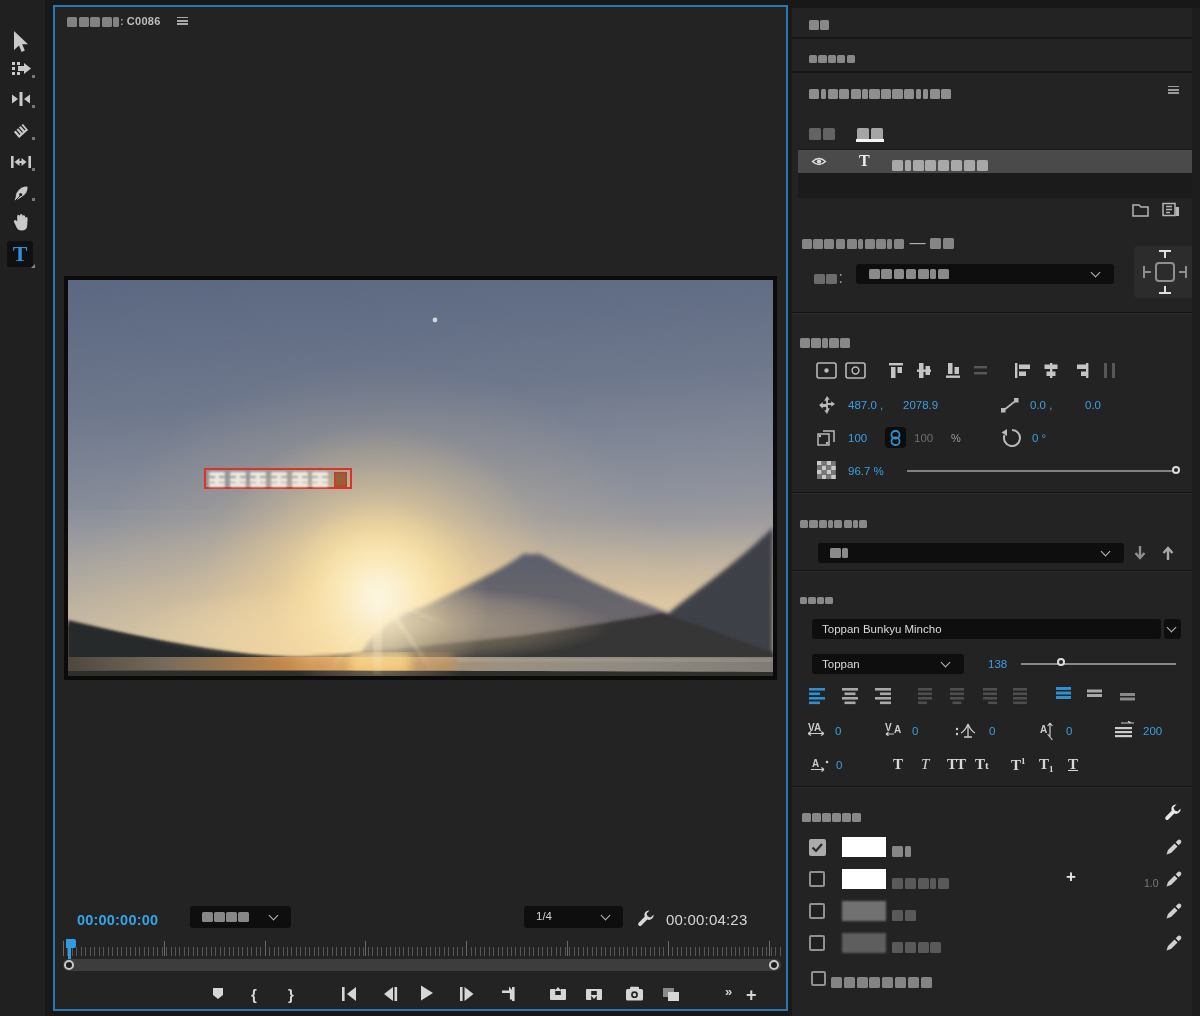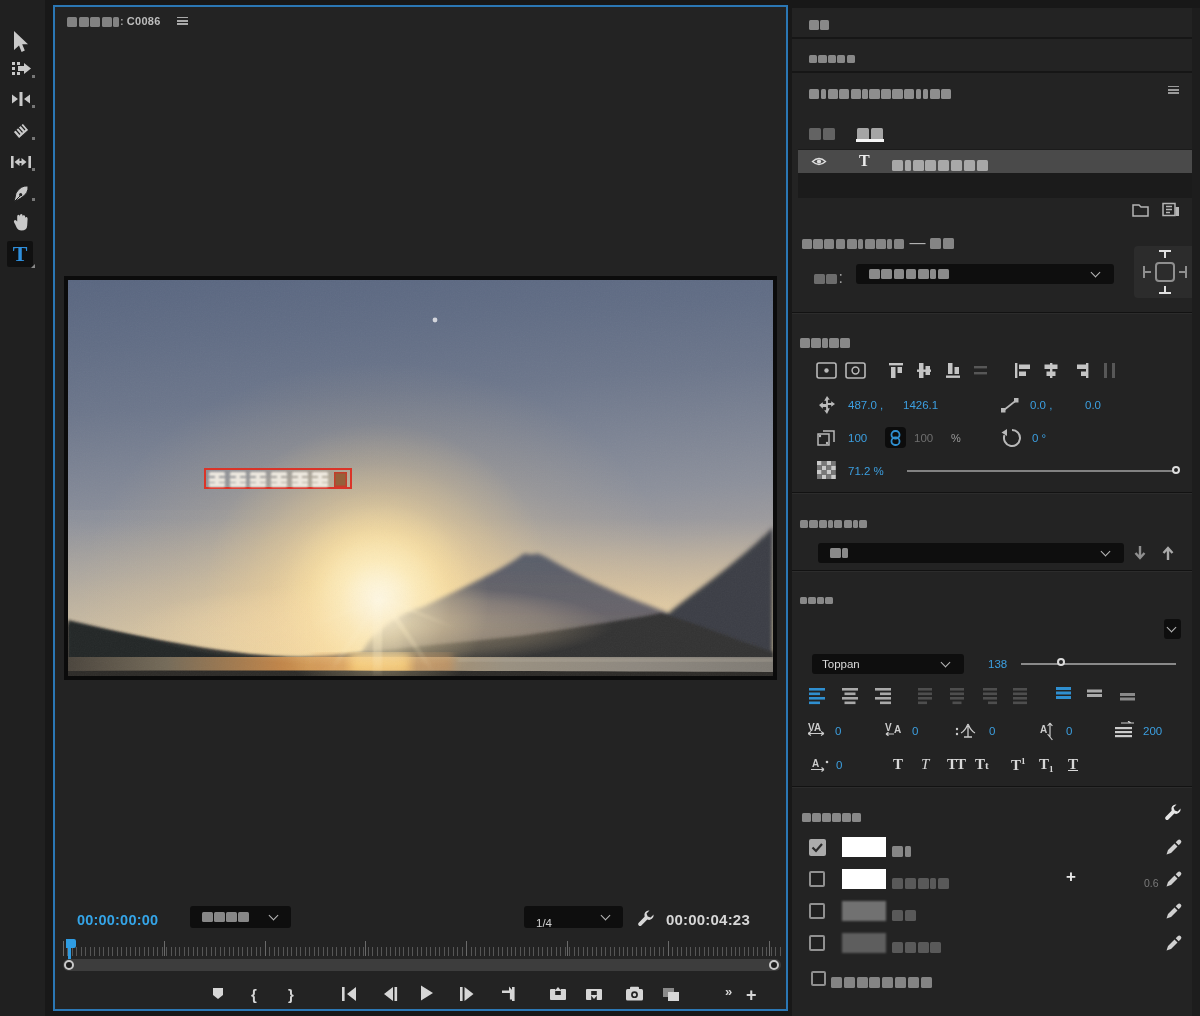--- a/index.html
+++ b/index.html
@@ -184,27 +184,27 @@
     <div class="dd" style="left:135px;top:899px;width:101px;height:22px">
       <span class="jp abs" style="left:12px;top:5.5px;--s:10.5px;--g:1.5px;color:#d2d2d2">
           <b></b>
           <b></b>
           <b></b>
           <b></b>
         </span>
       <span class="chev abs" style="left:80px;top:6px"></span>
     </div>
     <div class="dd" style="left:469px;top:899px;width:99px;height:22px">
-      <span class="abs" style="left:12px;top:11px;font-size:11.5px">1/4</span>
+      <span class="abs" style="left:12px;top:4px;font-size:11.5px">1/4</span>
       <span class="chev abs" style="left:78px;top:6px"></span>
     </div>
     <svg class="abs" style="left:581px;top:901px" width="20" height="20" viewBox="0 0 20 20">
       <path d="M13.5,2.5 a4.6,4.6 0 0 0 -4.9,6.3 L2.7,14.7 a1.9,1.9 0 0 0 2.7,2.7 L11.3,11.5 a4.6,4.6 0 0 0 6.3,-4.9 l-3,3 -2.9,-1.2 -1.2,-2.9 Z" fill="#d8d8d8"></path>
     </svg>
-    <div class="abs" style="left:611px;top:904px;color:#d6d6d6;font-size:15px;font-weight:bold;letter-spacing:.2px">00:00:04:23</div>
+    <div class="abs" style="left:611px;top:904px;color:#d6d6d6;font-size:15px;font-weight:normal;letter-spacing:.2px">00:00:04:23</div>
 
     <div class="abs" style="left:8px;top:940px;width:718px;height:9px;
       background:repeating-linear-gradient(90deg,#565656 0 1px,transparent 1px 4.48px)"></div>
     <div class="abs" style="left:8px;top:934px;width:718px;height:15px;
       background:repeating-linear-gradient(90deg,#6a6a6a 0 1px,transparent 1px 100.8px)"></div>
 
     <svg class="abs" style="left:10px;top:931px" width="14" height="22" viewBox="0 0 14 22">
       <path d="M1,1 h8 a2,2 0 0 1 2,2 v5 a2,2 0 0 1 -2,2 h-3 v12 h-3 v-12 h-2 Z" fill="#2f9ce2"></path>
     </svg>
 
@@ -423,21 +423,21 @@
       <g fill="#575757">
         <rect x="288" y="3" width="3" height="15"></rect>
           <rect x="296" y="3" width="3" height="15"></rect>
       </g>
     </svg>
 
     <svg class="abs" style="left:26px;top:388px" width="18" height="18" viewBox="0 0 18 18">
       <path d="M9,0 l2.8,3.8 h-1.9 v3.3 h3.3 v-1.9 l3.8,2.8 -3.8,2.8 v-1.9 h-3.3 v3.3 h1.9 L9,18 l-2.8,-3.8 h1.9 v-3.3 h-3.3 v1.9 L1,9 l3.8,-2.8 v1.9 h3.3 v-3.3 h-1.9 Z" fill="#b9b9b9"></path>
     </svg>
     <div class="abs num" style="left:56px;top:391px">487.0 ,</div>
-    <div class="abs num" style="left:111px;top:391px">1426.1</div>
+    <div class="abs num" style="left:111px;top:391px">2078.9</div>
     <svg class="abs" style="left:209px;top:389px" width="18" height="17" viewBox="0 0 18 17">
       <rect x="0" y="11" width="4.5" height="4.5" fill="#b9b9b9"></rect>
         <rect x="13" y="1" width="4.5" height="4.5" fill="#b9b9b9"></rect>
       <path d="M3,13 L15,3.5" stroke="#b9b9b9" stroke-width="1.6"></path>
     </svg>
     <div class="abs num" style="left:238px;top:391px">0.0 ,</div>
     <div class="abs num" style="left:293px;top:391px">0.0</div>
 
     <svg class="abs" style="left:25px;top:420px" width="19" height="18" viewBox="0 0 19 18">
       <g stroke="#b9b9b9" stroke-width="1.5" fill="none">
@@ -477,21 +477,21 @@
         <rect x="4.7" y="0" width="4.7" height="4.5"></rect>
           <rect x="14.1" y="0" width="4.7" height="4.5"></rect>
         <rect x="0" y="4.5" width="4.7" height="4.5"></rect>
           <rect x="9.4" y="4.5" width="4.7" height="4.5"></rect>
         <rect x="4.7" y="9" width="4.7" height="4.5"></rect>
           <rect x="14.1" y="9" width="4.7" height="4.5"></rect>
         <rect x="0" y="13.5" width="4.7" height="4.5"></rect>
           <rect x="9.4" y="13.5" width="4.7" height="4.5"></rect>
       </g>
     </svg>
-    <div class="abs num" style="left:56px;top:457px">71.2 %</div>
+    <div class="abs num" style="left:56px;top:457px">96.7 %</div>
     <div class="abs" style="left:115px;top:462px;width:269px;height:1.5px;background:#828282"></div>
     <div class="abs" style="left:380px;top:458px;width:8px;height:8px;border-radius:50%;border:2px solid #dcdcdc;background:#232323"></div>
     <div class="sep" style="left:0;top:484px;width:408px"></div>
 
     <div class="abs" style="left:8px;top:506px"><span class="jp" style="--s:8.2px;--g:1.3px">
           <b></b>
           <b></b>
           <b></b>
           <b class="h"></b>
           <b></b>
@@ -515,20 +515,23 @@
         </g>
     </svg>
     <div class="sep" style="left:0;top:562px;width:408px"></div>
 
     <div class="abs" style="left:8px;top:583px"><span class="jp" style="--s:7.4px;--g:1px">
           <b></b>
           <b></b>
           <b></b>
           <b></b>
         </span></div>
+    <div class="dd" style="left:20px;top:611px;width:349px;height:20px">
+      <span class="abs" style="left:10px;top:4px;font-size:11.5px;color:#dadada">Toppan Bunkyu Mincho</span>
+    </div>
     <div class="dd" style="left:372px;top:611px;width:17px;height:20px">
         <span class="chev abs" style="left:4px;top:5px"></span>
       </div>
     <div class="dd" style="left:20px;top:646px;width:152px;height:20px">
       <span class="abs" style="left:10px;top:4px;font-size:11.5px;color:#dadada">Toppan</span>
       <span class="chev abs" style="left:130px;top:5px"></span>
     </div>
     <div class="abs num" style="left:196px;top:650px">138</div>
     <div class="abs" style="left:229px;top:655px;width:155px;height:1.5px;background:#8a8a8a"></div>
     <div class="abs" style="left:265px;top:650px;width:8px;height:8px;border-radius:50%;border:2px solid #dcdcdc;background:#232323"></div>
@@ -655,21 +658,21 @@
     <div class="cb" style="left:17px;top:863px"></div>
     <div class="abs" style="left:50px;top:861px;width:44px;height:20px;background:#fff"></div>
     <div class="abs" style="left:100px;top:866px;color:#7a7a7a"><span class="jp" style="--s:11px;--g:1.8px">
           <b></b>
           <b></b>
           <b></b>
           <b class="h"></b>
           <b></b>
         </span></div>
     <div class="abs" style="left:274px;top:859px;color:#e8e8e8;font-size:17px;font-weight:bold">+</div>
-    <div class="abs" style="left:352px;top:869px;color:#7a7a7a;font-size:10.5px">0.6</div>
+    <div class="abs" style="left:352px;top:869px;color:#7a7a7a;font-size:10.5px">1.0</div>
     <svg class="eyed" style="left:373px;top:862px" viewBox="0 0 18 18">
       <path d="M1.5,16.5 L3,12 L9.5,5.5 L12.5,8.5 L6,15 Z M10.7,4.3 L13.7,7.3 L15.7,5.3 a2.1,2.1 0 0 0 -3,-3 Z" fill="#d0d0d0"></path>
     </svg>
 
     <div class="cb" style="left:17px;top:895px"></div>
     <div class="abs" style="left:50px;top:893px;width:44px;height:20px;background:#717171;filter:blur(1px)"></div>
     <div class="abs" style="left:100px;top:898px;color:#7a7a7a"><span class="jp" style="--s:11px;--g:1.8px">
           <b></b>
           <b></b>
         </span></div>

